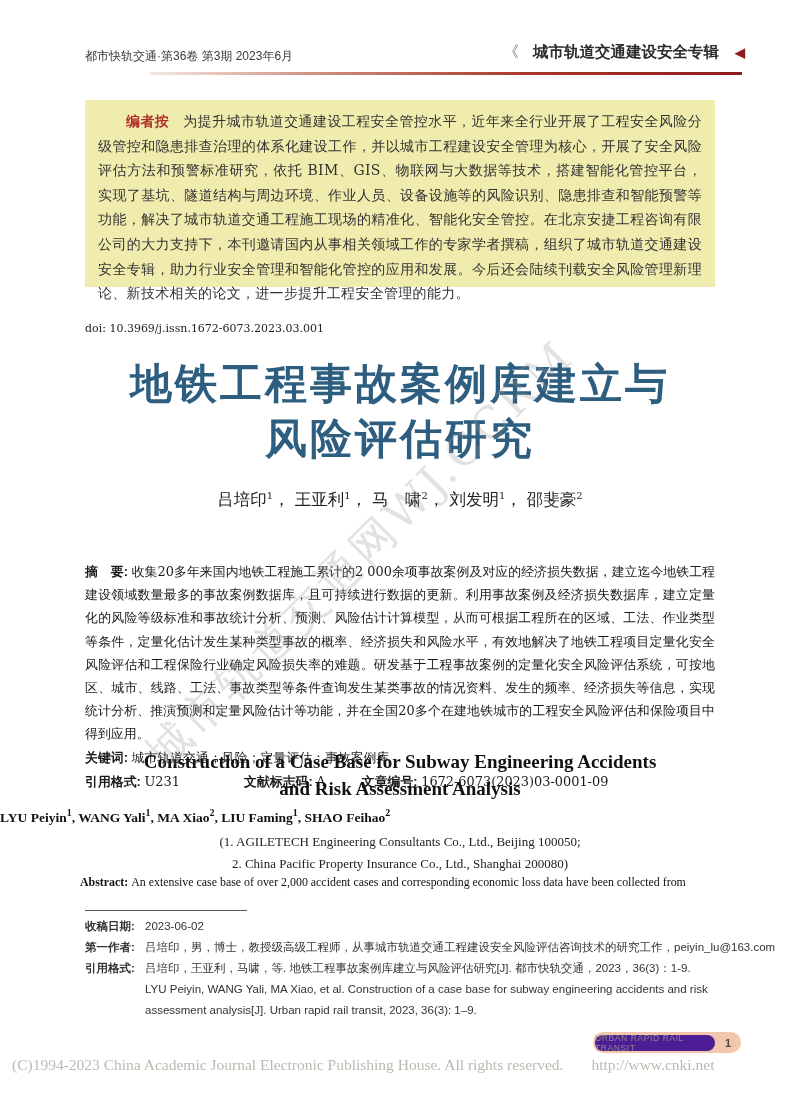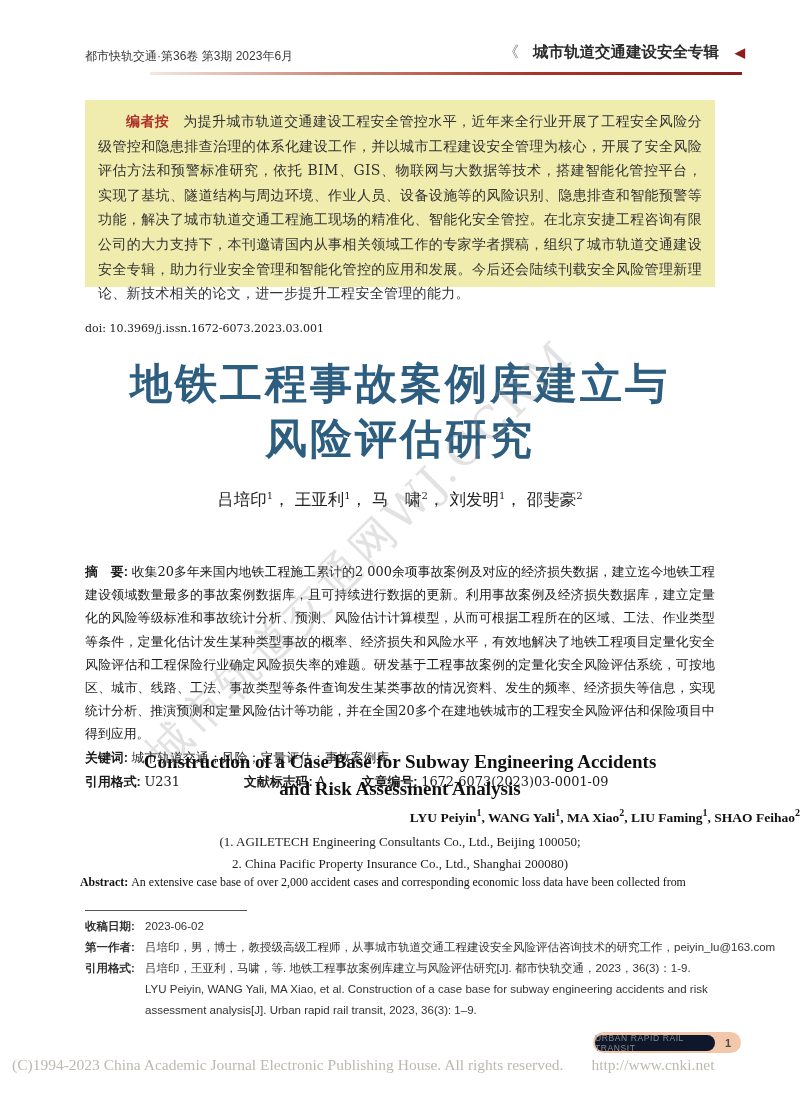--- a/index.html
+++ b/index.html
@@ -41,42 +41,42 @@
   .abstract-block { position:absolute; left:85px; top:560px; width:630px; color:#1a1a1a; }
   .abstract-block p { font-size:12.9px; line-height:23.2px; text-align:justify; }
   .lbl { font-weight:bold; font-family:"Liberation Sans", sans-serif; white-space:pre-wrap; }
   .class-line { margin-top:1px; font-size:12.9px; line-height:23.2px; }
   .class-line .grp1 { margin-right:60px; }
   .class-line .grp2 { margin-right:32px; }
 
   
   .title-en { position:absolute; left:0; right:0; top:748px; text-align:center; font-weight:bold;
               font-size:19px; line-height:27px; color:#111; font-family:"Liberation Serif", serif; }
-  .authors-en { position:absolute; left:0; right:0; top:807px; text-align:right; font-size:13.5px;
+  .authors-en { position:absolute; left:0; right:0; top:807px; text-align:left; font-size:13.5px;
                 font-weight:bold; color:#111; font-family:"Liberation Serif", serif; }
   .affil-en { position:absolute; left:0; right:0; top:831px; text-align:center; font-size:13px;
               line-height:22px; color:#222; font-family:"Liberation Serif", serif; }
   .abstract-en { position:absolute; left:80px; top:875px; width:655px; font-size:11.9px;
                  color:#111; text-align:justify; font-family:"Liberation Serif", serif; }
   .abstract-en .lbl { font-family:"Liberation Serif", serif; }
 
   
   .footnotes { position:absolute; left:85px; top:910px; width:660px;
                font-family:"Liberation Sans", sans-serif; font-size:11.5px; line-height:21px;
                color:#333; }
   .fn-rule { width:162px; border-top:1.5px solid #555; margin-bottom:5px; }
   .fn-line { position:relative; padding-left:60px; }
   .fn-line.nowrap { white-space:nowrap; }
   .fn-label { position:absolute; left:0; top:0; font-weight:bold; white-space:pre; }
 
   
   .badge { position:absolute; left:593px; top:1032px; width:148px; height:21px; background:#f3c7ab;
            border-radius:11px; display:flex; align-items:center;
            font-family:"Liberation Sans", sans-serif; }
-  .badge-inner { background:#0f172a; border-radius:9px; margin:2px 0 2px 2px; height:16px; flex:1;
+  .badge-inner { background:#4c1d95; border-radius:9px; margin:2px 0 2px 2px; height:16px; flex:1;
                  display:flex; align-items:center; justify-content:center; font-size:8.5px;
                  color:#8a8a8a; letter-spacing:0.6px; }
   .badge-num { width:26px; text-align:center; font-size:11px; font-weight:bold; color:#4a4a4a; }
 
   
   .copyright { position:absolute; left:12px; top:1056px; font-size:15.5px; color:#bdb9b0;
                font-family:"Liberation Serif", serif; white-space:nowrap; }
   .copyright .url { margin-left:28px; }
 
   

